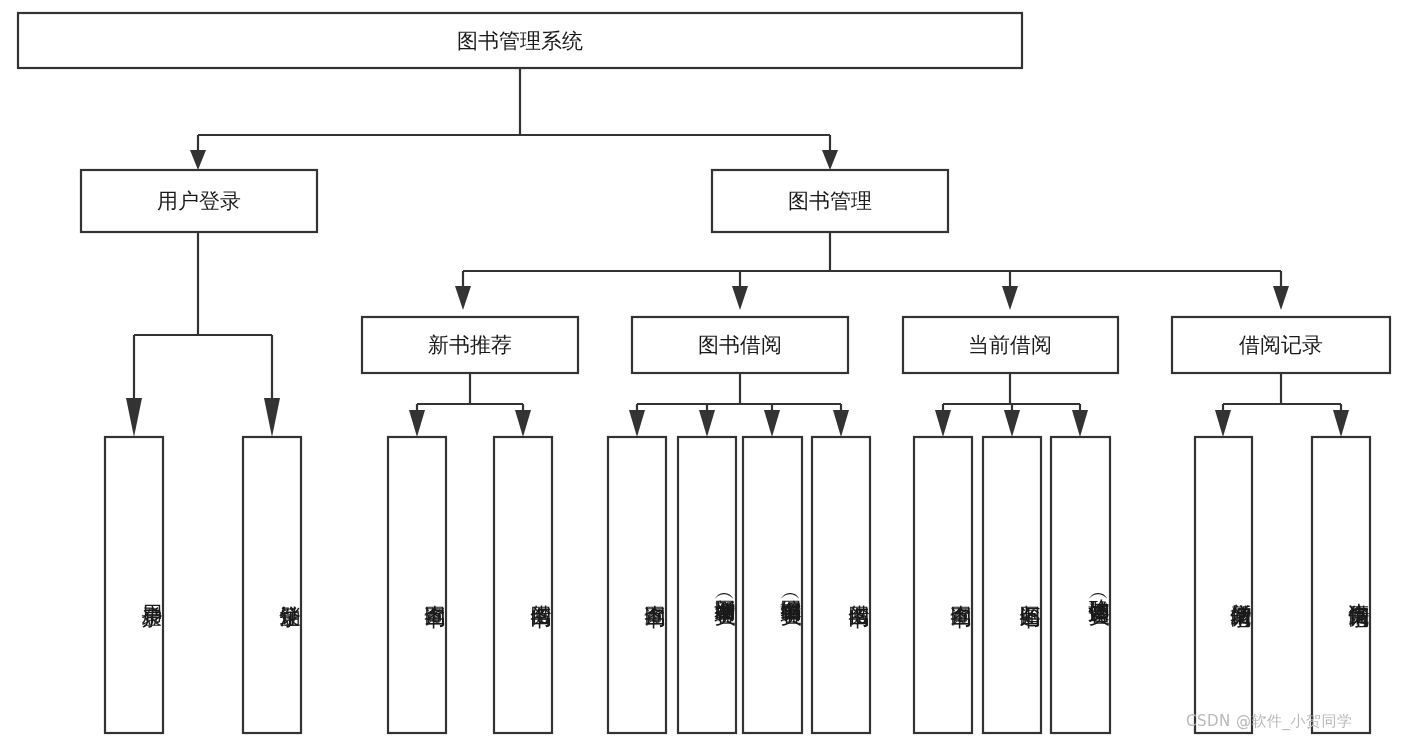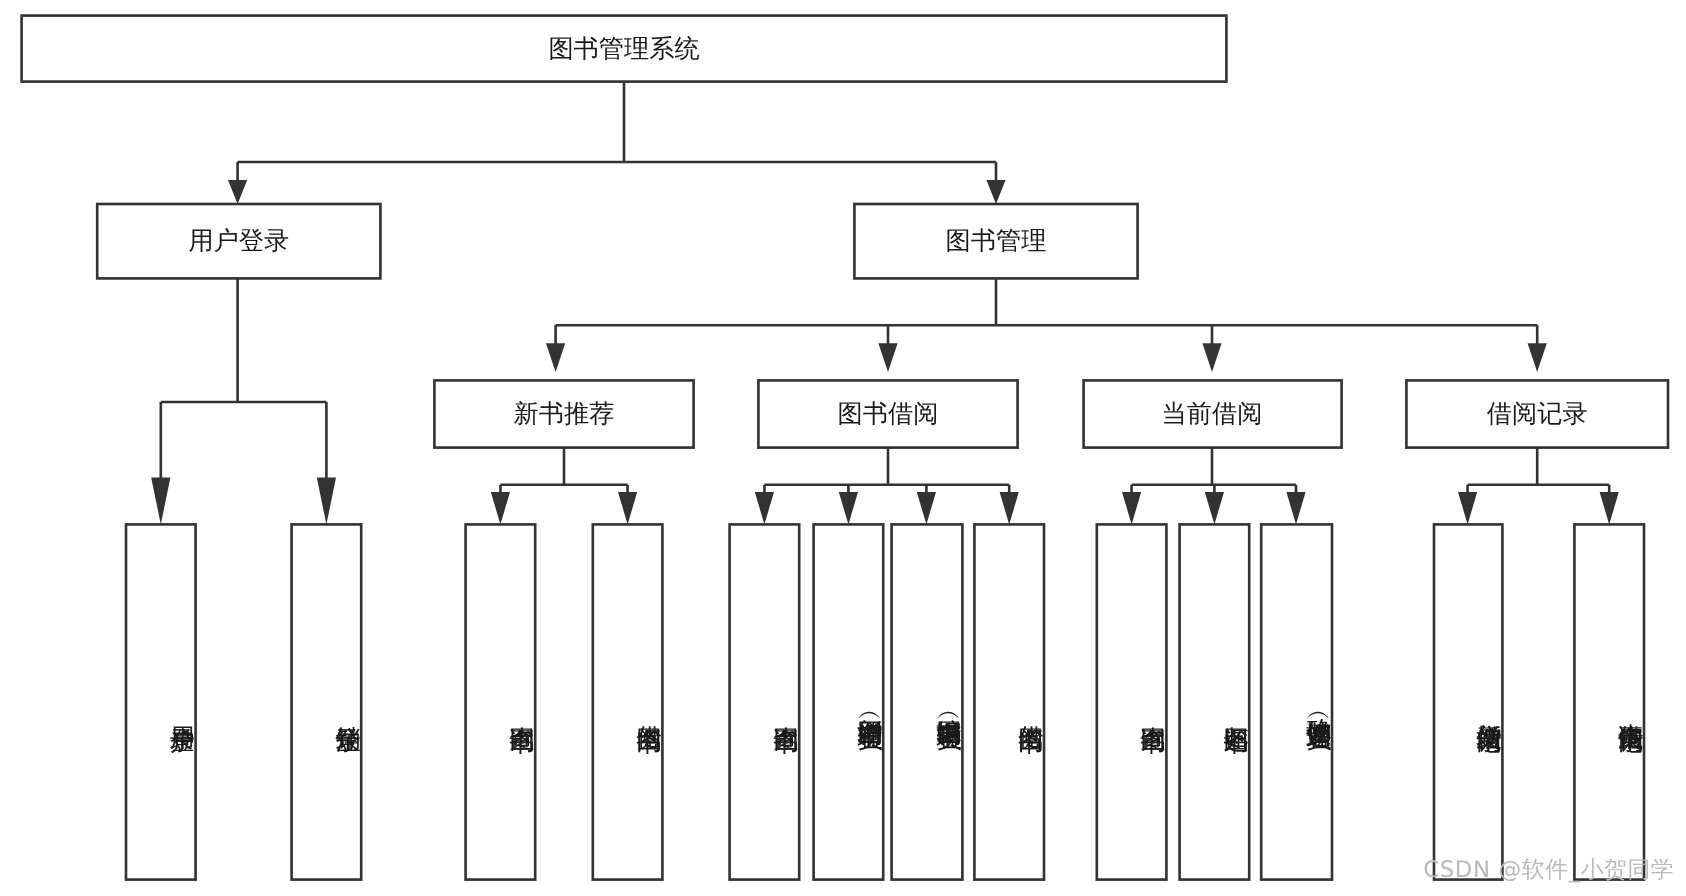--- a/index.html
+++ b/index.html
@@ -60,21 +60,21 @@
     letter-spacing: 1px;
     white-space: nowrap;
     text-align: center;
     pointer-events: none;
   }
   .watermark {
     position: absolute;
     left: 1186px;
     top: 712px;
     font-family: "DejaVu Sans", "Liberation Sans", sans-serif;
-    font-size: 19px;
+    font-size: 15px;
     color: #b9b9b9;
     white-space: nowrap;
     letter-spacing: 0.5px;
   }
 </style>
 </head>
 <body>
 
 <div id="diagram-root">
 

